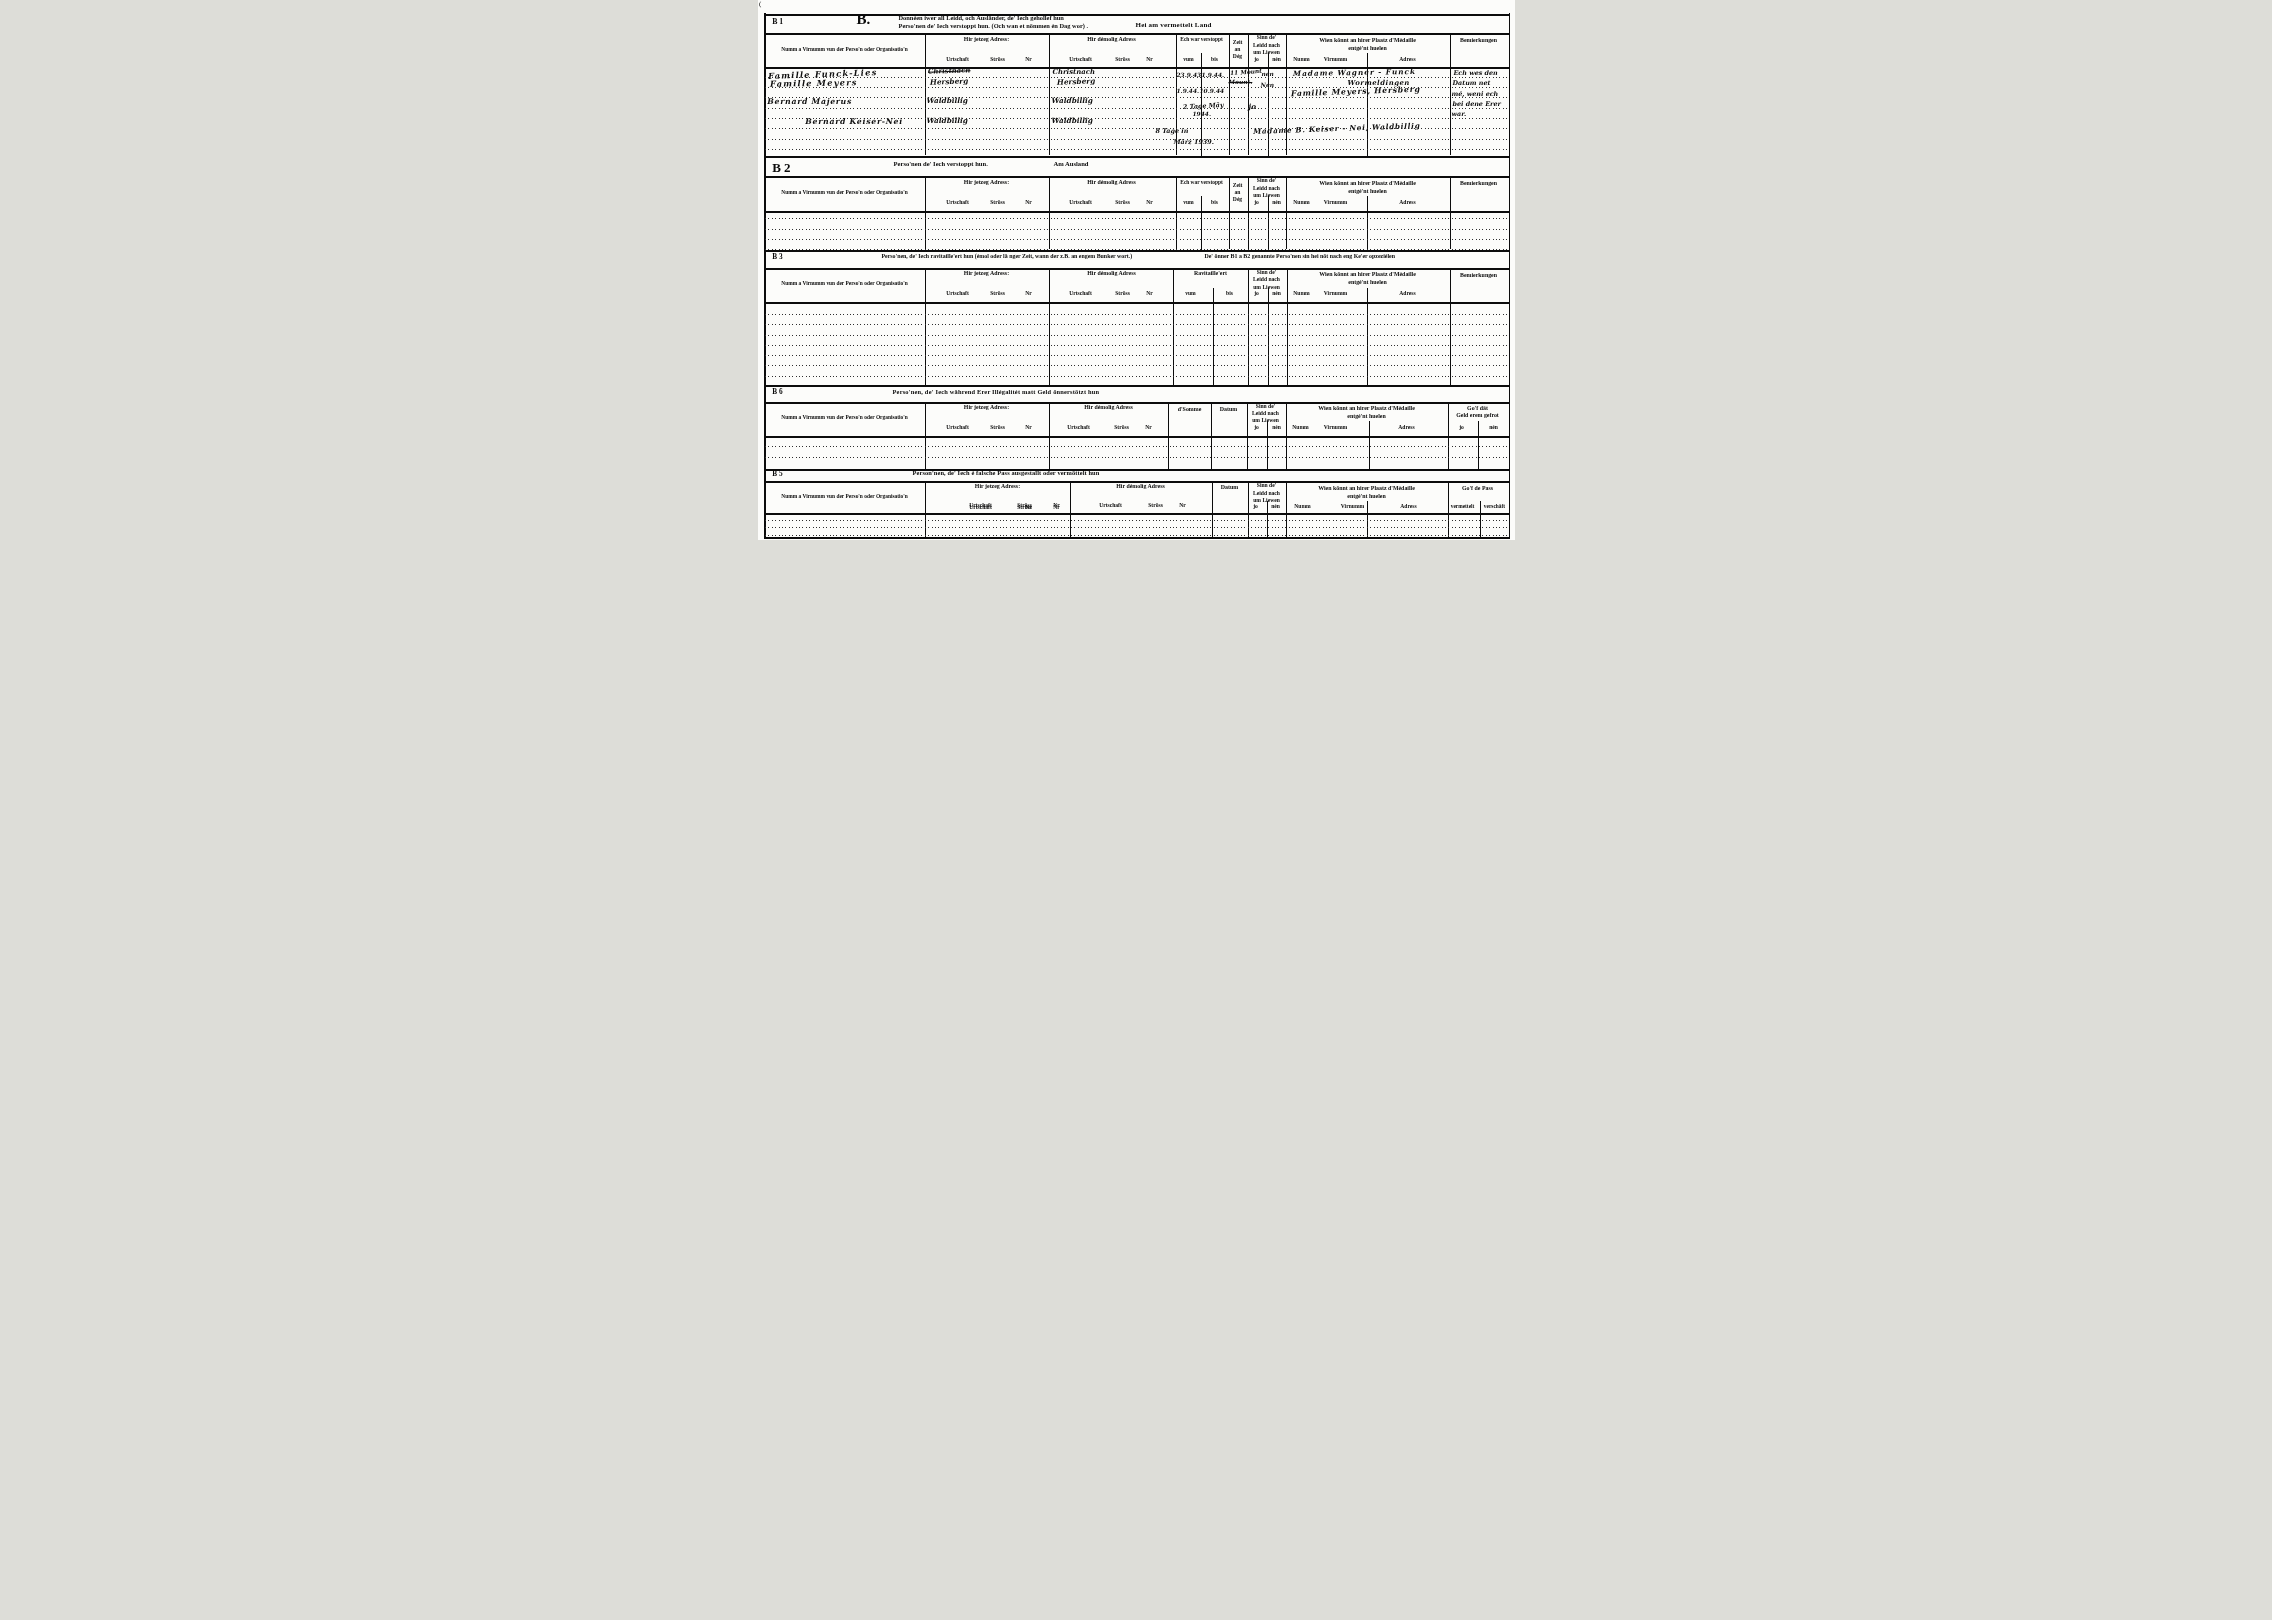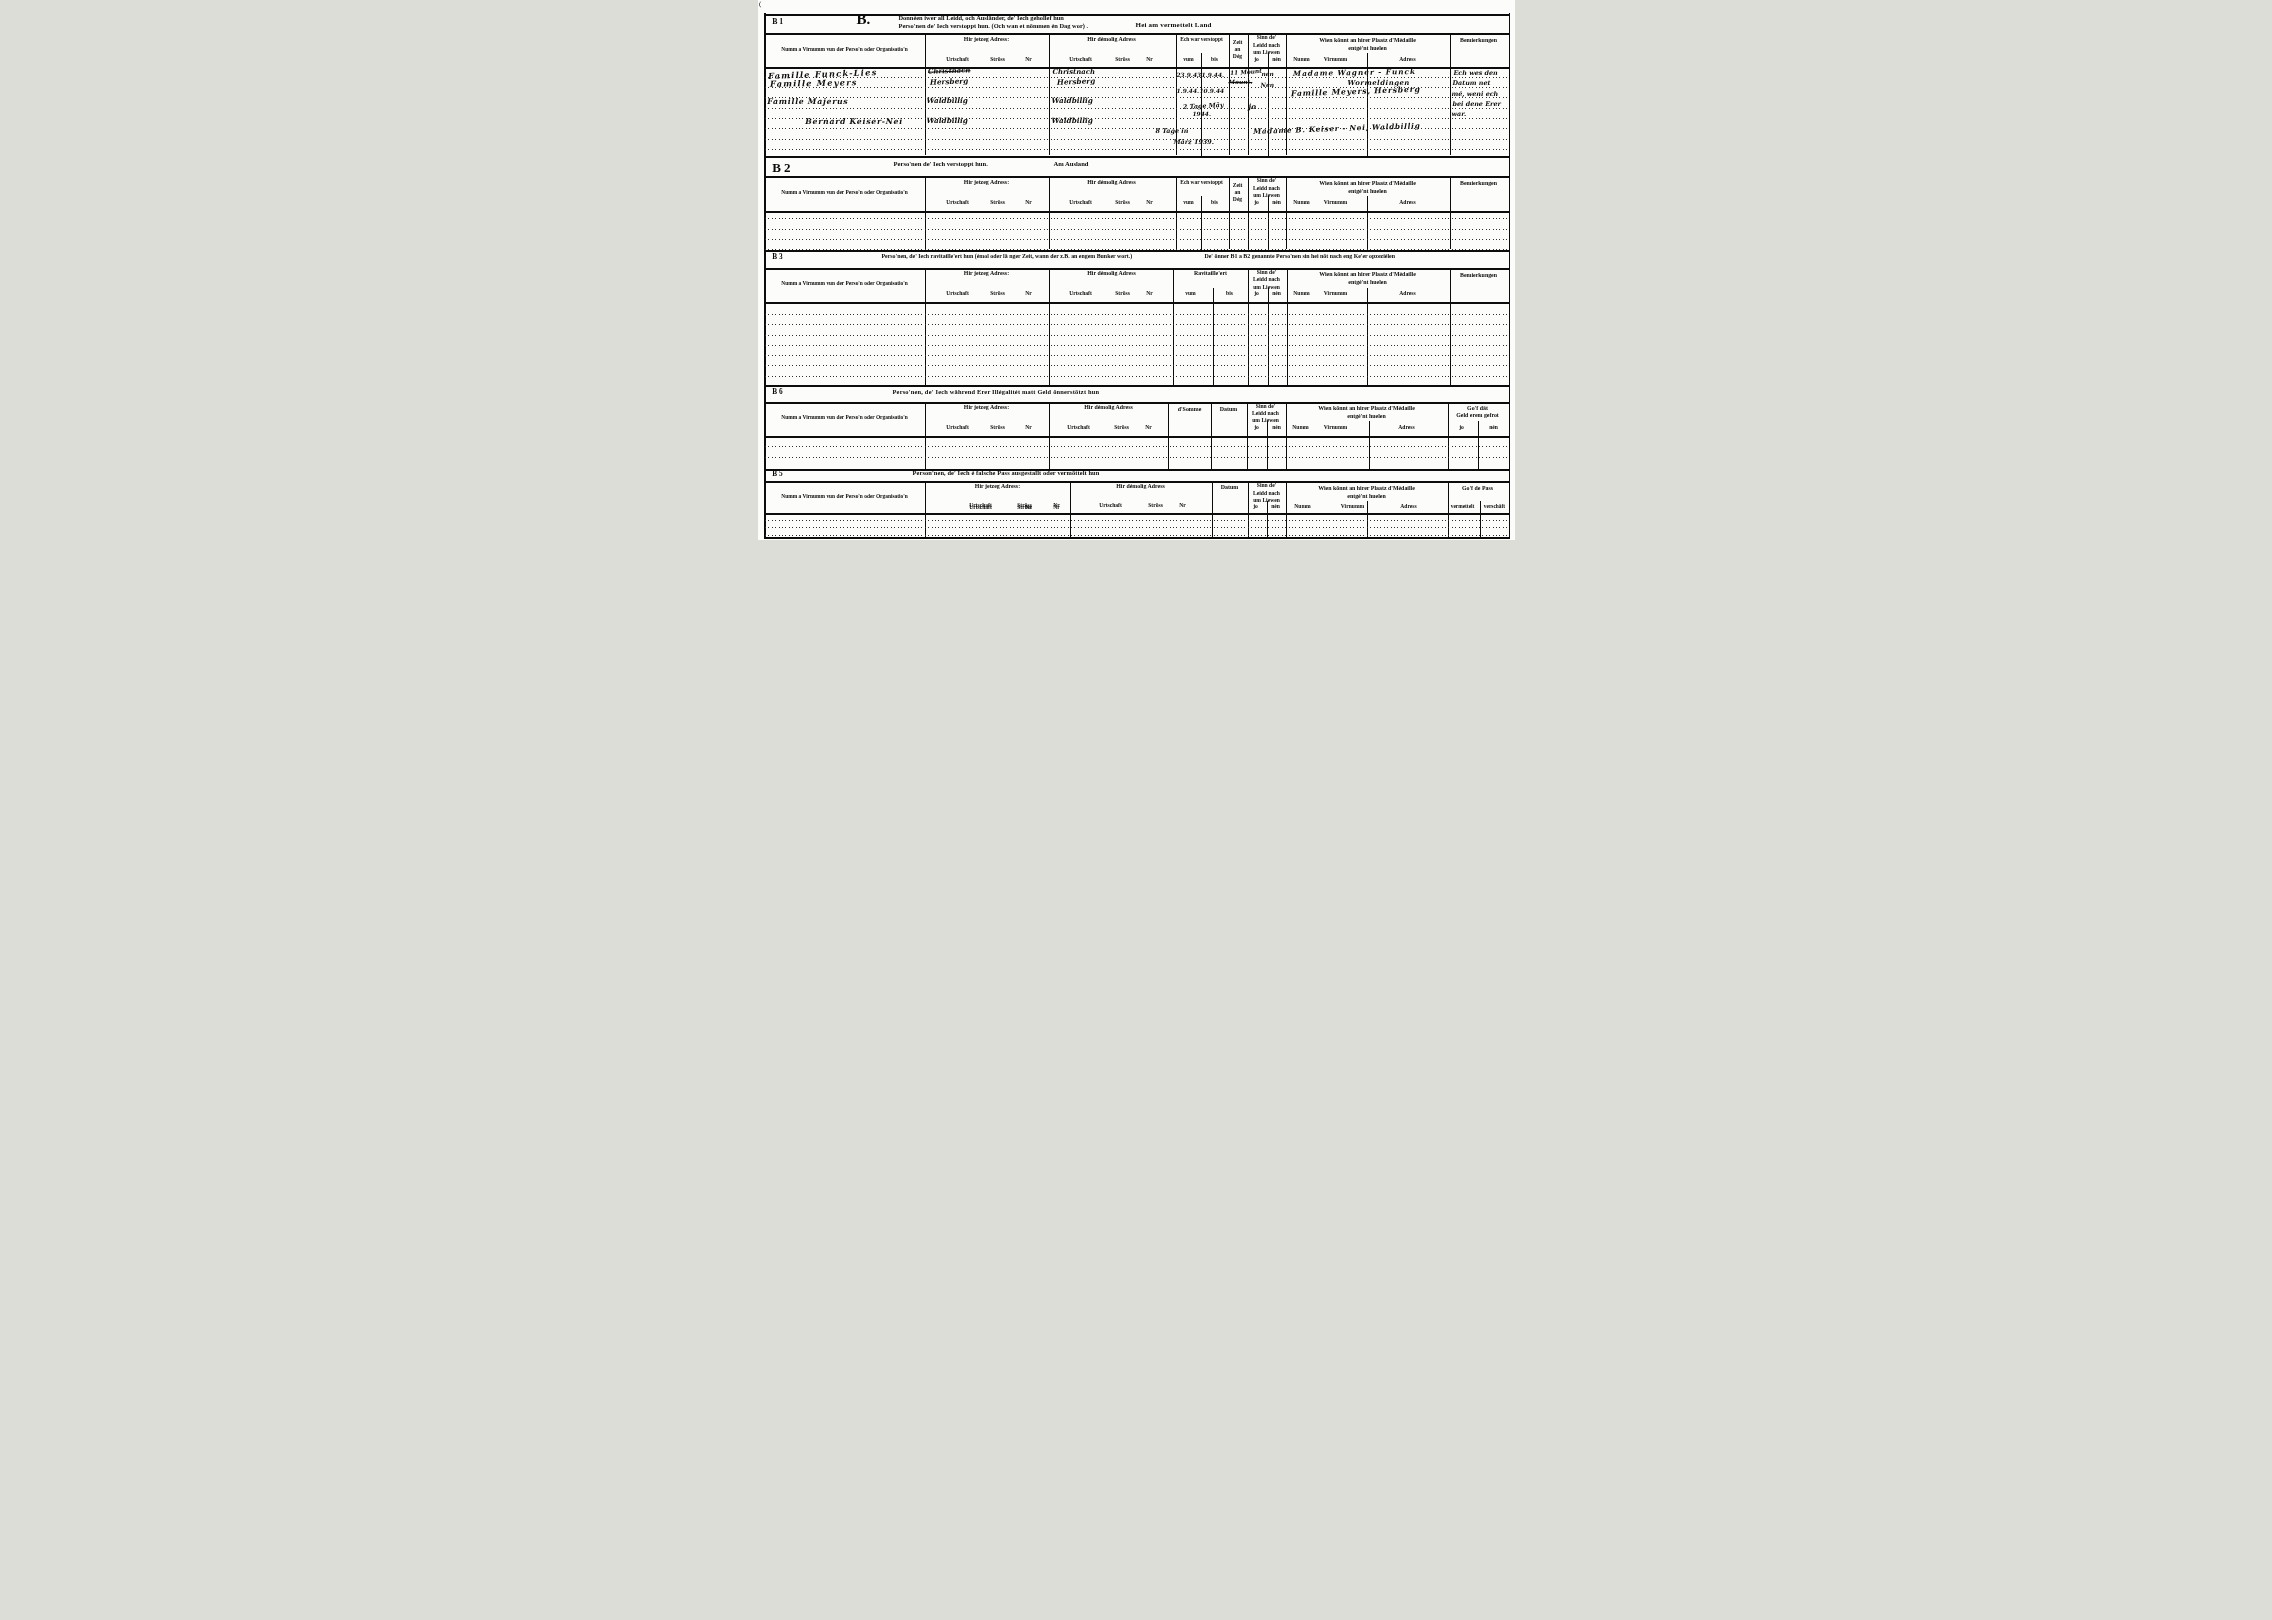--- a/index.html
+++ b/index.html
@@ -253,21 +253,21 @@
     <div class="lbl c" style="left: 609px; top: 486px; font-size: 5.9px;">Wien könnt an hirer Plaatz d'Médaille</div>
     <div class="lbl c" style="left: 609px; top: 494px; font-size: 5.9px;">entgé'nt huelen</div>
     <div class="lbl c" style="left: 545px; top: 504px; font-size: 5.6px;">Numm</div>
     <div class="lbl c" style="left: 595px; top: 504px; font-size: 5.6px;">Virnumm</div>
     <div class="lbl c" style="left: 651px; top: 504px; font-size: 5.6px;">Adress</div>
     <div class="lbl c" style="left: 720px; top: 486px; font-size: 5.9px;">Go'f de Pass</div>
     <div class="lbl c" style="left: 705px; top: 504px; font-size: 5.4px;">vermettelt</div>
     <div class="lbl c" style="left: 737px; top: 504px; font-size: 5.4px;">verschâft</div>
     <div class="hw" style="left: 10.8px; top: 70px; font-size: 8.3px; letter-spacing: 1.2px; transform: rotate(-2deg);">Famille Funck-Lies</div>
     <div class="hw" style="left: 12.2px; top: 79px; font-size: 8.3px; letter-spacing: 1.2px; transform: rotate(-1deg);">Famille Meyers</div>
-    <div class="hw" style="left: 9.8px; top: 98px; font-size: 7.8px; letter-spacing: 0.7px;">Famille Majerus</div>
+    <div class="hw" style="left: 9.8px; top: 98px; font-size: 7.8px; letter-spacing: 0.7px;">Bernard Majerus</div>
     <div class="hw" style="left: 7.8px; top: 118px; font-size: 7.8px; letter-spacing: 0.7px; padding-left: 40px;">Bernard Keiser-Nei</div>
     <div class="hw strike" style="left: 170px; top: 68px; font-size: 6.9px; transform: rotate(-2deg);">Christnach</div>
     <div class="hw" style="left: 172px; top: 78px; font-size: 7.3px; transform: rotate(-2deg);">Hersberg</div>
     <div class="hw" style="left: 169px; top: 97px; font-size: 7.3px;">Waldbillig</div>
     <div class="hw" style="left: 169px; top: 117px; font-size: 7.3px;">Waldbillig</div>
     <div class="hw" style="left: 295px; top: 69px; font-size: 6.9px;">Christnach</div>
     <div class="hw" style="left: 299px; top: 78px; font-size: 7.3px; transform: rotate(-2deg);">Hersberg</div>
     <div class="hw" style="left: 294px; top: 97px; font-size: 7.3px;">Waldbillig</div>
     <div class="hw" style="left: 294px; top: 117px; font-size: 7.3px;">Waldbillig</div>
     <div class="hw" style="left: 419px; top: 72px; font-size: 5.9px;">23.9.43</div>

